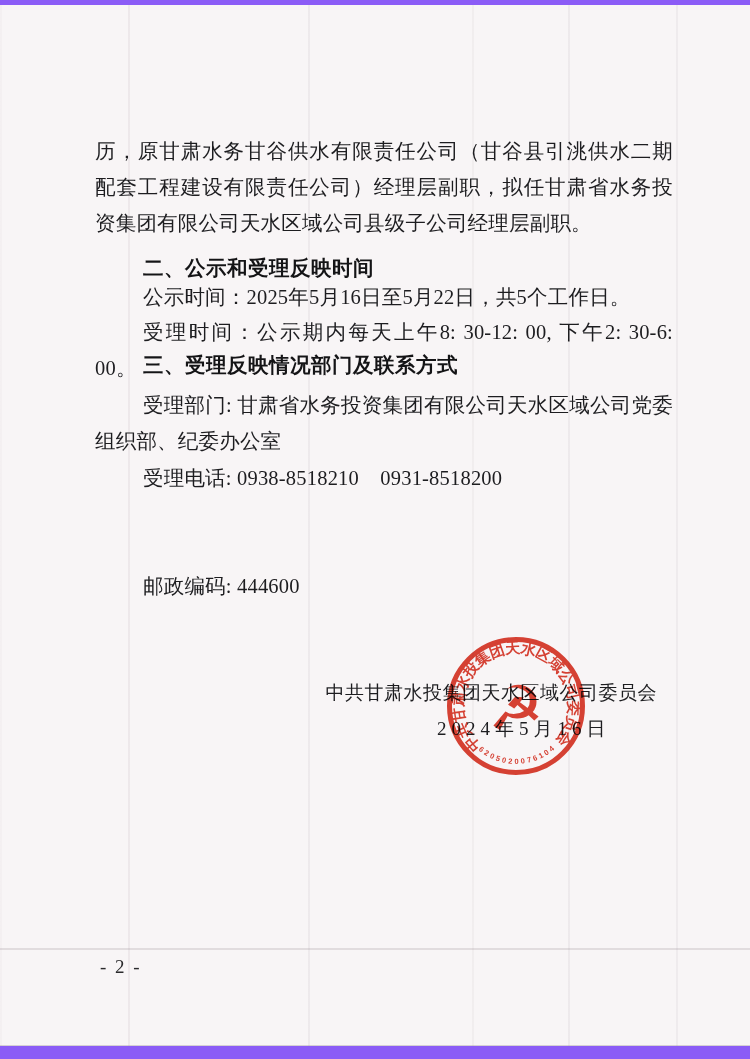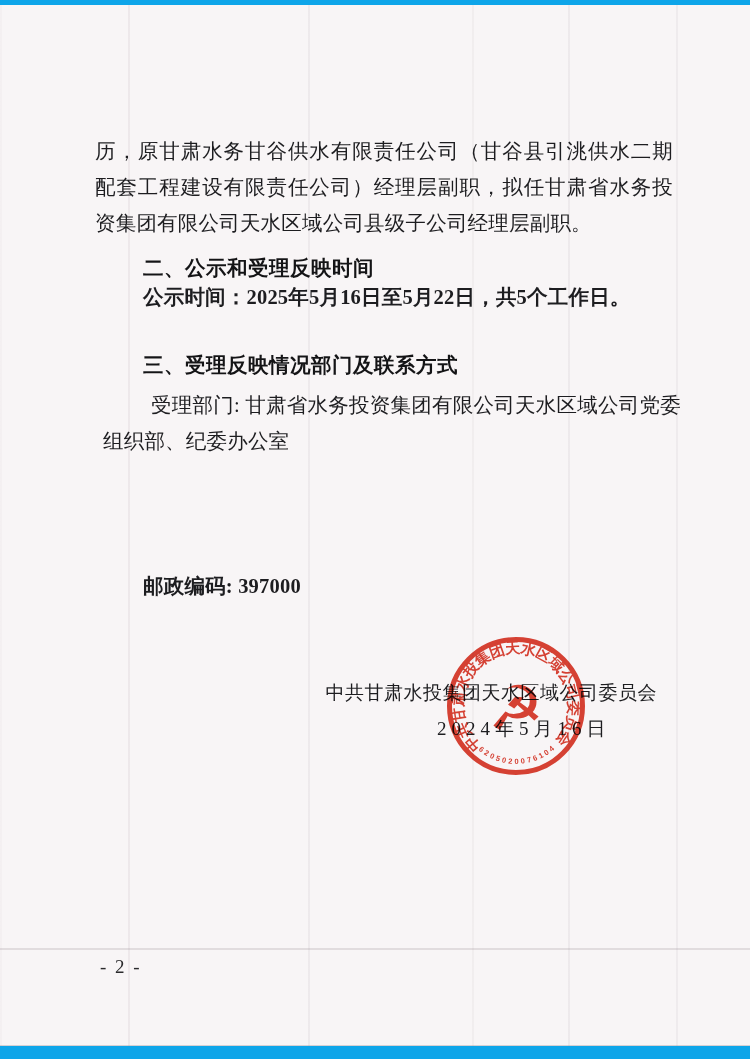--- a/index.html
+++ b/index.html
@@ -5,21 +5,21 @@
   html,body{margin:0;padding:0;}
   body{
     width:750px;height:1059px;
     background:#ffffff;
     font-family:"Liberation Serif","DejaVu Serif",serif;
     -webkit-font-smoothing:antialiased;
   }
   .page{
     position:relative;
     width:750px;height:1059px;
-    background:#0ea5e9;
+    background:#8b5cf6;
     overflow:hidden;
   }
   
   .scan-area{
     position:absolute;left:0;top:5px;width:750px;height:1040px;
     background:
       linear-gradient(90deg,
         rgba(205,195,200,0.10) 0 2px, transparent 2px 128px,
         rgba(198,188,194,0.22) 128px 130px, transparent 130px 308px,
         rgba(198,188,194,0.20) 308px 310px, transparent 310px 472px,
@@ -29,21 +29,21 @@
       #f8f5f6;
     border-bottom:1px solid rgba(150,140,146,0.35);
   }
   .text-block{
     position:absolute;left:95px;width:578px;
     font-size:20.5px;line-height:36px;color:#1d1d20;
     text-align:justify;
     letter-spacing:0.2px;
   }
   .indent{text-indent:48px;}
-  .prewrap{white-space:pre-wrap;font-weight:bold;}
+  .prewrap{white-space:pre-wrap;}
   .heading{
     font-family:"Liberation Sans","DejaVu Sans",sans-serif;
     font-weight:bold;color:#141416;letter-spacing:0.5px;
   }
   .signature-name{
     position:absolute;right:93px;top:681px;
     font-size:19px;line-height:24px;color:#1d1d20;letter-spacing:0.5px;
   }
   .signature-date{
     position:absolute;left:437px;top:717px;
@@ -70,29 +70,31 @@
 
 <div class="page">
   <div class="scan-area"></div>
 
   <div class="text-block" style="top:133px;">历，原甘肃水务甘谷供水有限责任公司（甘谷县引洮供水二期配套工程建设有限责任公司）经理层副职，拟任甘肃省水务投资集团有限公司天水区域公司县级子公司经理层副职。</div>
 
   <div class="text-block heading indent" style="top:244px;margin-top:6px;">二、公示和受理反映时间</div>
 
   <div class="text-block indent prewrap" style="top:279px;">公示时间：2025年5月16日至5月22日，共5个工作日。</div>
 
+  <div class="text-block indent prewrap" style="top:314px;">受理时间：公示期内每天上午8: 30-12: 00, 下午2: 30-6: 00。</div>
 
   <div class="text-block heading indent" style="top:347px;">三、受理反映情况部门及联系方式</div>
 
-  <div class="text-block indent" style="top:387px;margin-left:8px;">受理部门: 甘肃省水务投资集团有限公司天水区域公司党委组织部、纪委办公室</div>
+  <div class="text-block indent" style="top:387px;">受理部门: 甘肃省水务投资集团有限公司天水区域公司党委组织部、纪委办公室</div>
+
+  <div class="text-block indent prewrap" style="top:460px;">受理电话: 0938-8518210    0931-8518200</div>
 
 
 
-
-  <div class="text-block indent prewrap" style="top:568px;">邮政编码: 397000</div>
+  <div class="text-block indent prewrap" style="top:568px;">邮政编码: 444600</div>
 
   <div class="signature-name">中共甘肃水投集团天水区域公司委员会</div>
 
   <div class="signature-date">2024年5月16日</div>
 
   <svg class="seal" viewBox="0 0 150 150">
     <defs>
       <path id="arcTop" d="M 40 114.8 A 53 53 0 1 1 110 114.8" fill="none"></path>
       <path id="arcBottom" d="M 34.4 116.4 A 58 58 0 0 0 115.6 116.4" fill="none"></path>
     </defs>

